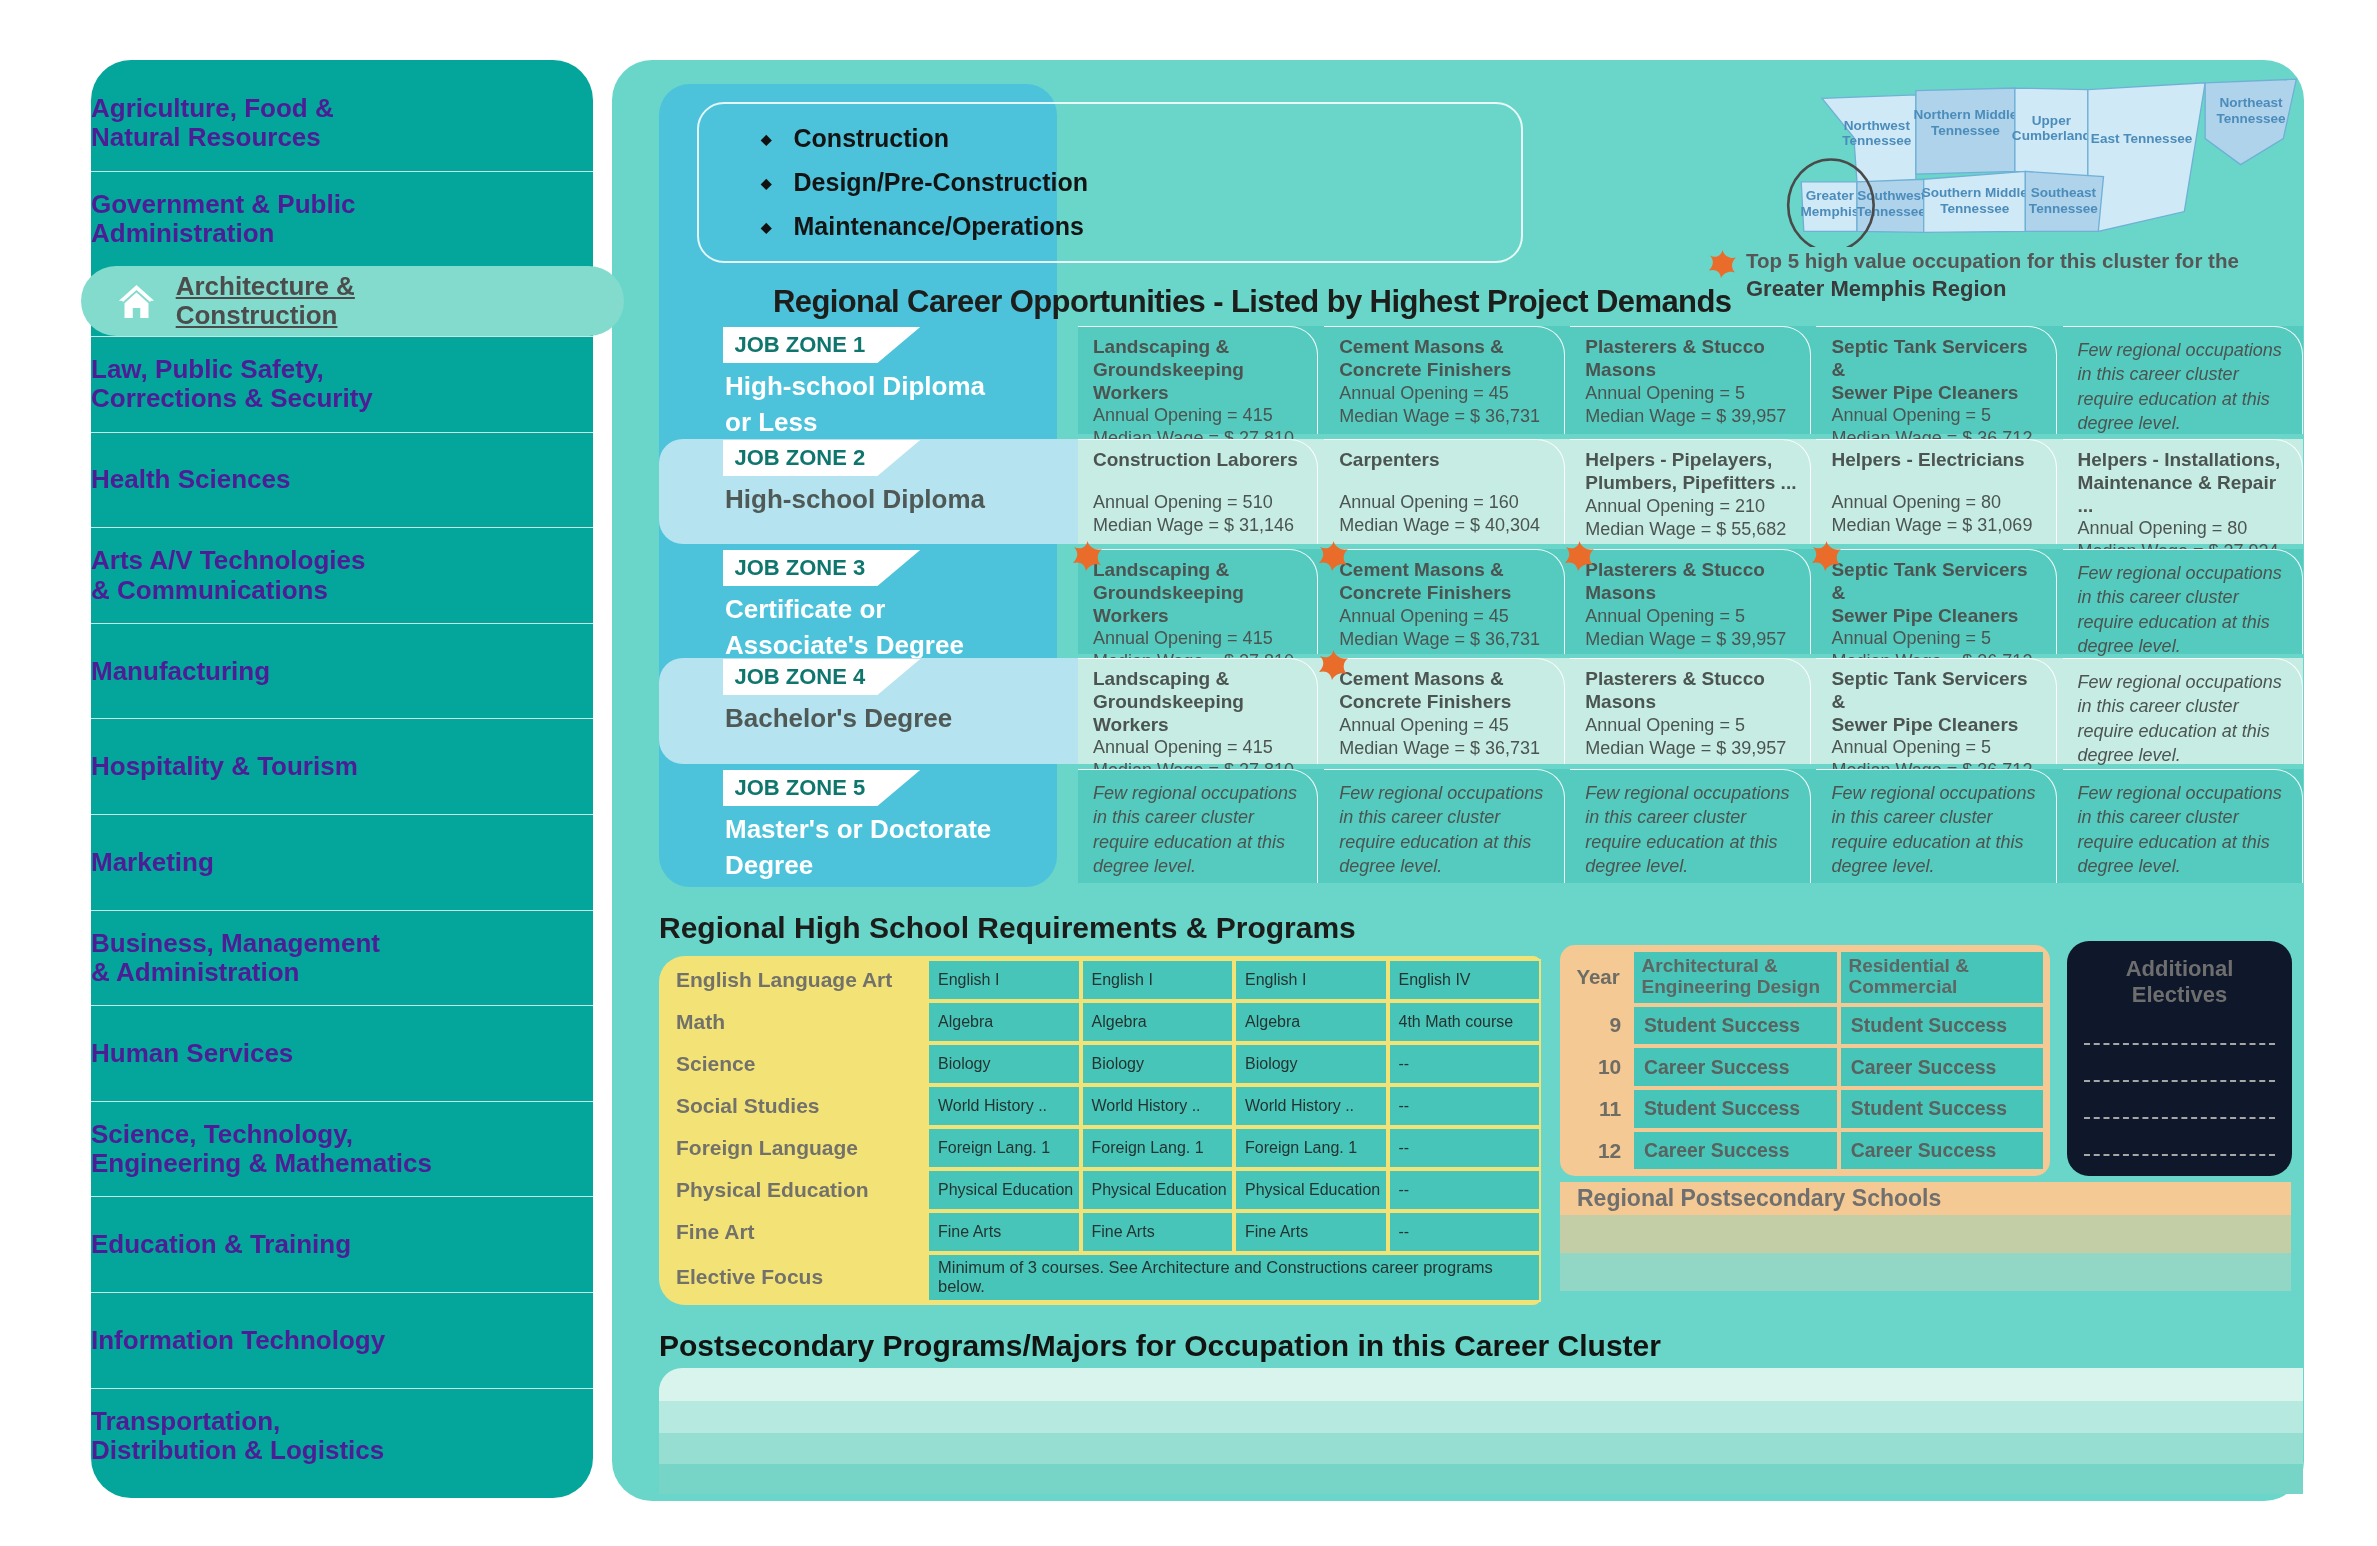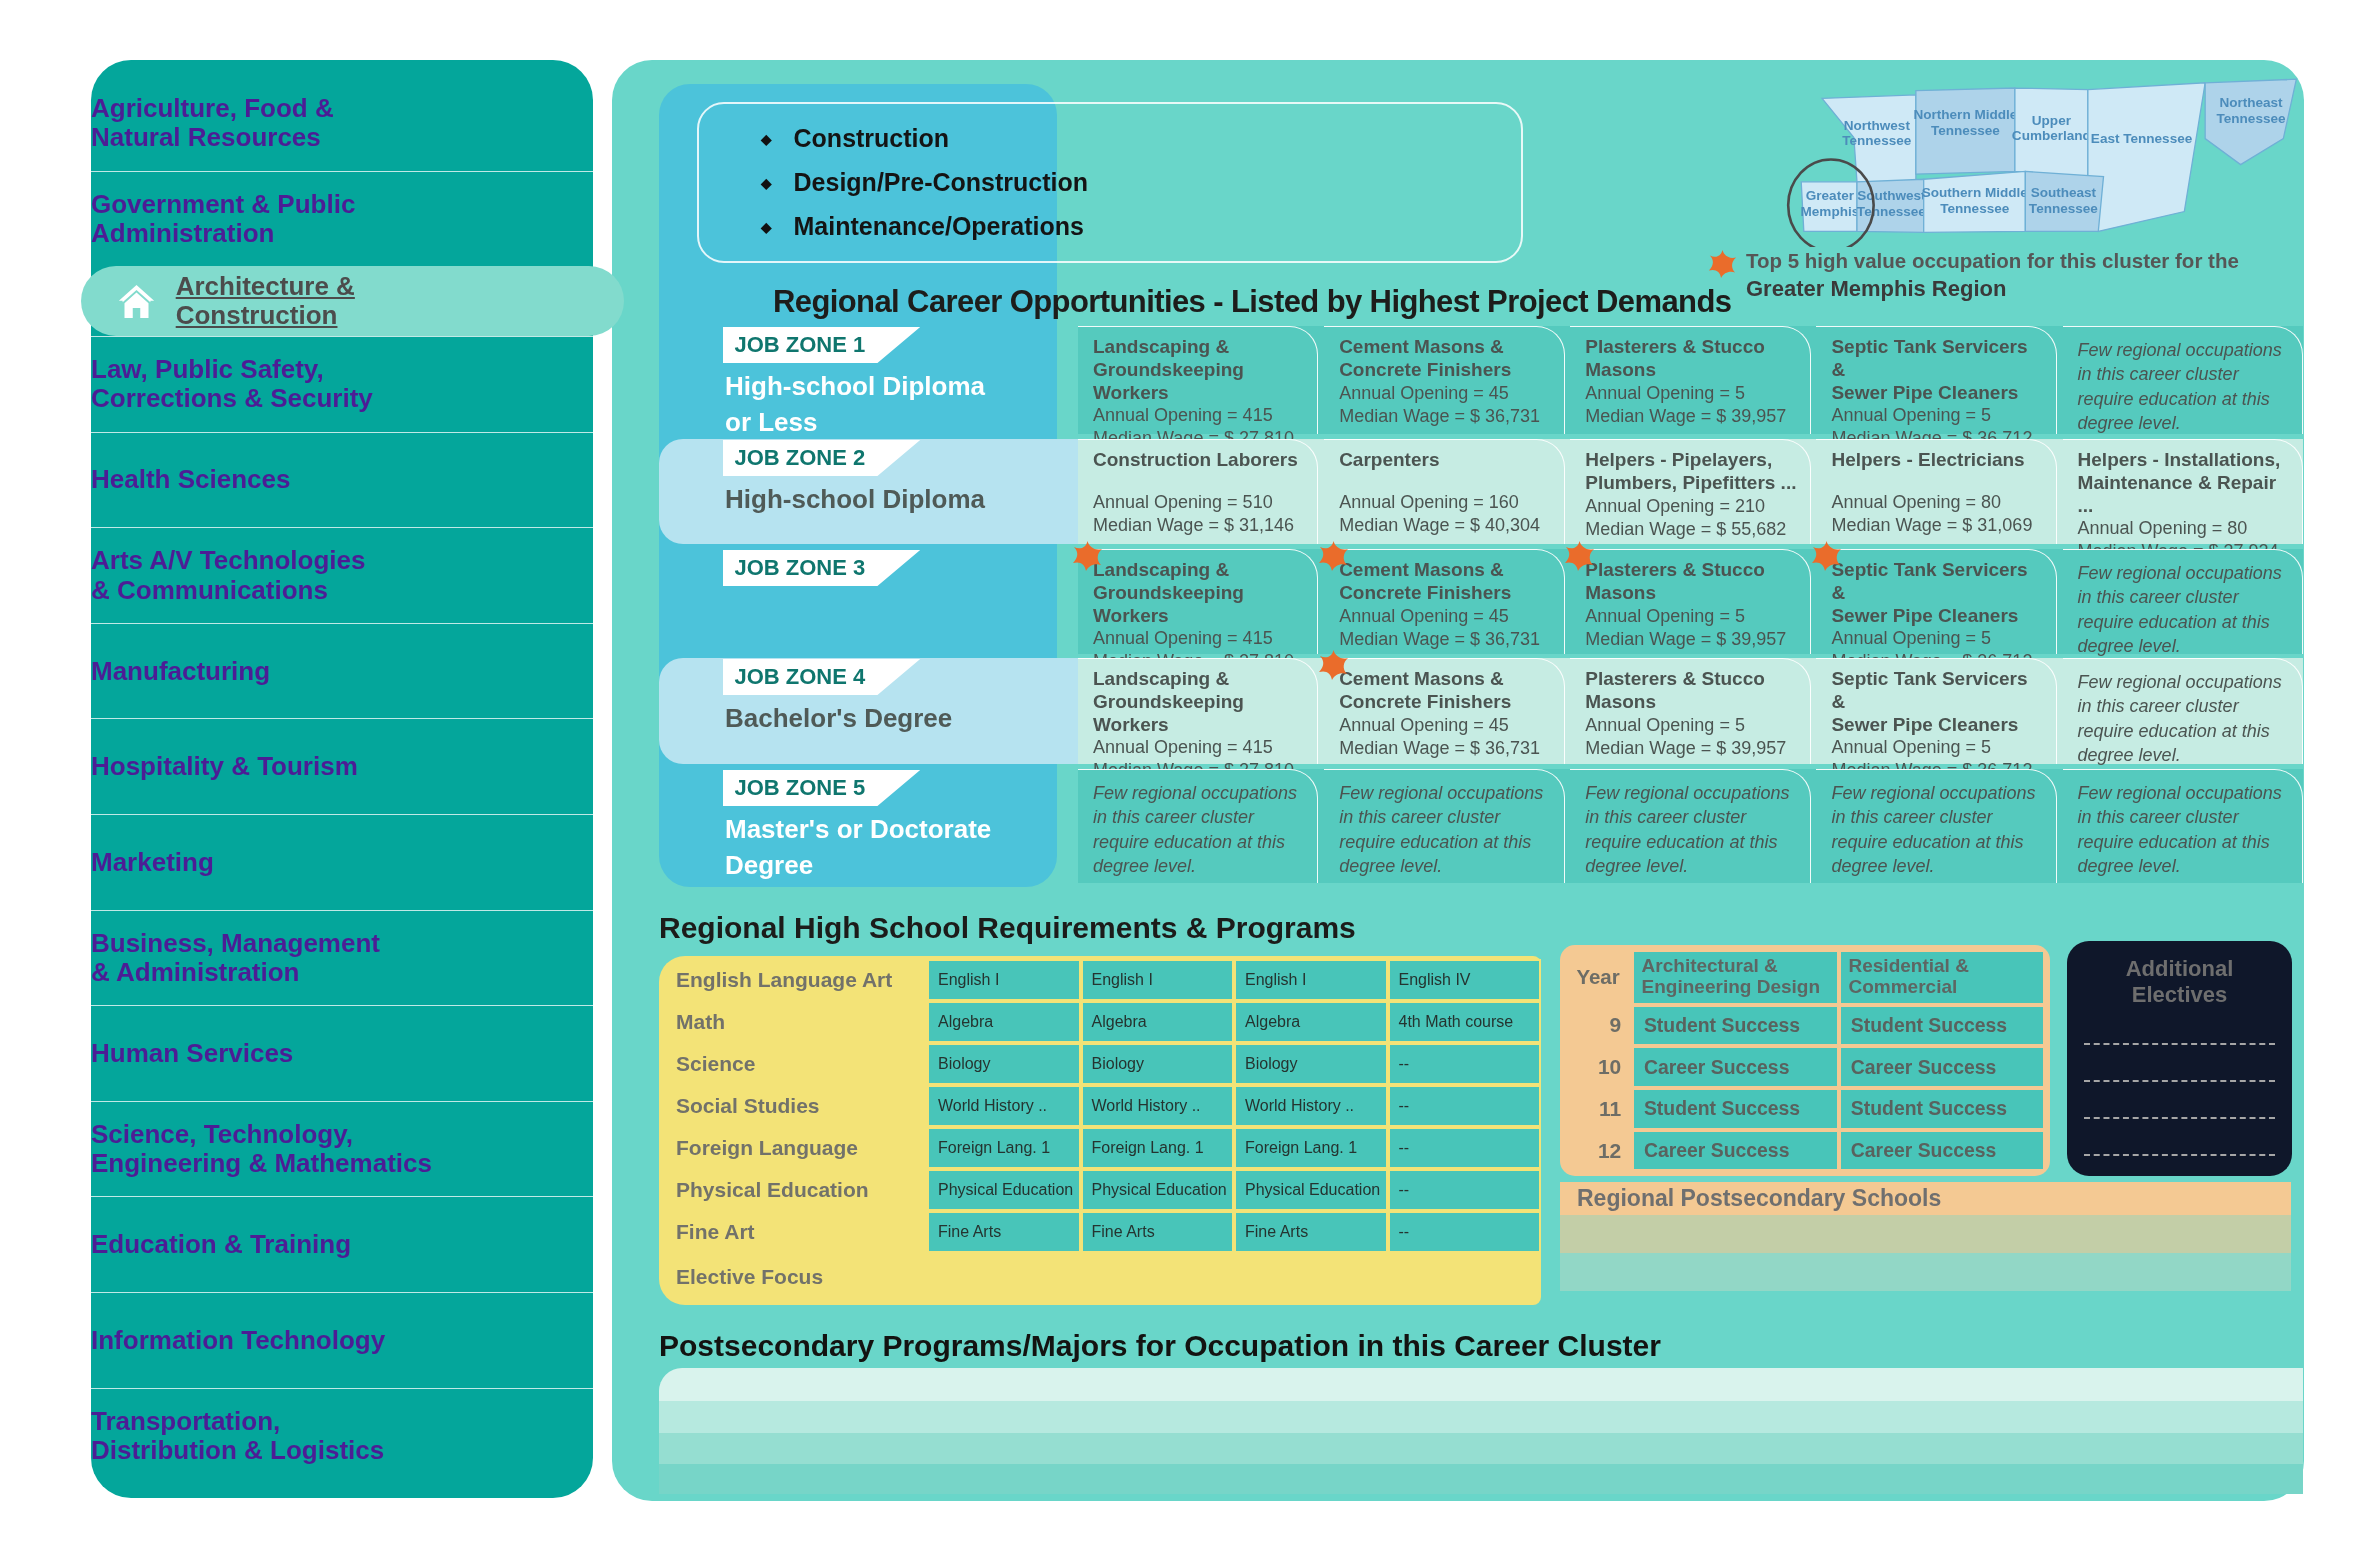--- a/index.html
+++ b/index.html
@@ -257,21 +257,22 @@
           <div class="jz-card">
             <div class="card-title">Helpers - Installations,
 Maintenance &amp; Repair ...</div>
             <div class="spacer"></div>
             <div class="card-line">Annual Opening = 80</div>
             <div class="card-line">Median Wage = $ 37,924</div>
           </div>
         </div>
       </div>
       <div class="zone-row dark" style="top: 549px; height: 105px;">
-        <div class="zone-label"><div class="zone-banner">JOB ZONE 3</div></div>
+        <div class="zone-label"><div class="zone-banner">JOB ZONE 3</div><div class="zone-degree">Certificate or
+Associate's Degree</div></div>
         <div class="cards-wrap">
           <div class="jz-card">
             <span class="flame"><svg viewBox="0 0 64 64">
                 <path d="M33 2 C30 16 18 20 6 14 C16 24 14 36 4 46 C18 42 28 48 30 62 C36 50 48 46 60 50 C50 40 52 26 62 18 C48 22 36 14 33 2 Z" fill="#ea6c2b"></path>
               </svg></span>
             <div class="card-title">Landscaping &amp;
 Groundskeeping Workers</div>
             <div class="spacer"></div>
             <div class="card-line">Annual Opening = 415</div>
             <div class="card-line">Median Wage = $ 27,810</div>
@@ -404,20 +405,21 @@
       <div class="hs-cell">Physical Education</div>
       <div class="hs-cell">Physical Education</div>
       <div class="hs-cell">Physical Education</div>
       <div class="hs-cell">--</div>
       <div class="hs-label">Fine Art</div>
       <div class="hs-cell">Fine Arts</div>
       <div class="hs-cell">Fine Arts</div>
       <div class="hs-cell">Fine Arts</div>
       <div class="hs-cell">--</div>
       <div class="hs-label">Elective Focus</div>
+      <div class="hs-cell wide">Minimum of 3 courses. See Architecture and Constructions career programs below.</div>
     </div>
 
   <div id="year-table">
       <div class="yr-corner">Year</div>
       <div class="yr-head">Architectural &amp;
 Engineering Design</div>
       <div class="yr-head">Residential &amp;
 Commercial</div>
       <div class="yr-num">9</div>
       <div class="yr-cell">Student Success</div>

